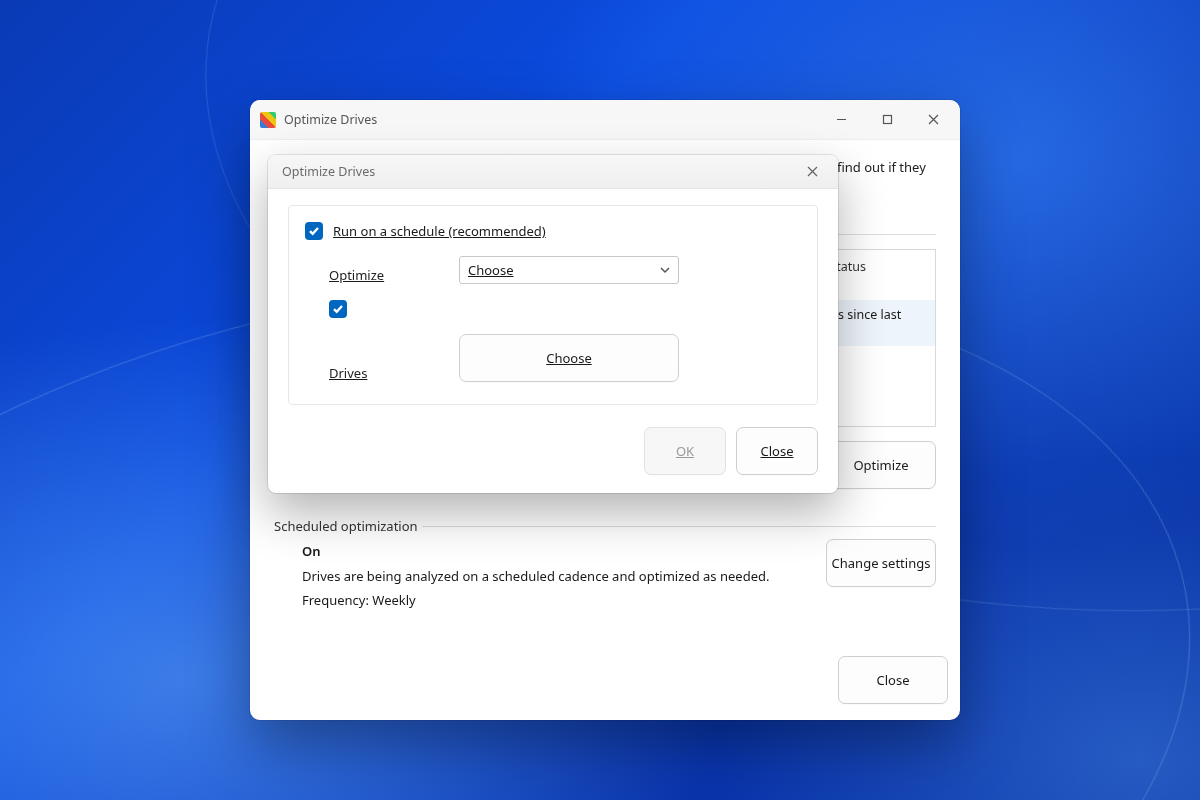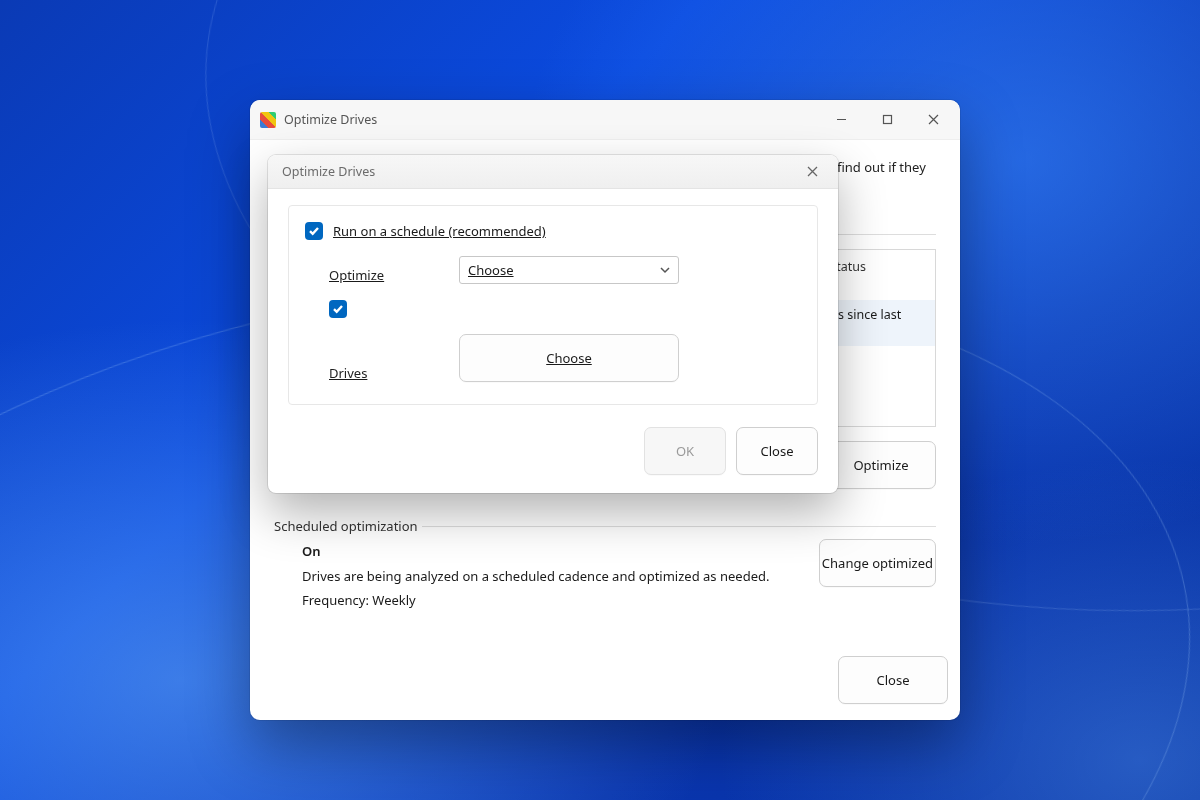--- a/index.html
+++ b/index.html
@@ -111,21 +111,21 @@
   }
   .cbx svg { width:12px; height:12px; stroke:#fff; stroke-width:2.4; fill:none; }
   .sel {
     height:28px; width:220px; border:1px solid #c7c7c7; border-radius:3px;
     background:#fff; display:flex; align-items:center; padding:0 8px; font-size:13px;
     justify-content:space-between; cursor:pointer;
   }
   .sel svg { width:10px; height:10px; stroke:#555; stroke-width:1.5; fill:none;}
   .choosebtn { width:220px; justify-content:center; }
   .mactions { display:flex; gap:10px; justify-content:flex-end; padding:14px 20px 18px;}
-  .mactions .btn { min-width:82px;}
+  .mactions .btn { min-width:82px;text-decoration:underline;}
 </style>
 </head>
 <body>
 
 <div class="wallpaper"></div>
 
 <div class="shell">
   <div class="titlebar">
     <div class="appicon"></div>
     <div class="title">Optimize Drives</div>
@@ -177,21 +177,21 @@
     <div class="actionrow">
       <div class="btn">Analyze</div>
       <div class="btn">Optimize</div>
     </div>
 
     <div class="schedblock">
       <div class="section-header">
         <span>Scheduled optimization</span>
         <div class="rule"></div>
       </div>
-      <div class="btn changebtn">Change optimized</div>
+      <div class="btn changebtn">Change settings</div>
       <div class="schedinfo">
         <div class="on">On</div>
         <div>Drives are being analyzed on a scheduled cadence and optimized as needed.</div>
         <div>Frequency: Weekly</div>
       </div>
     </div>
 
     <div class="closewrap">
       <div class="btn">Close</div>
     </div>

